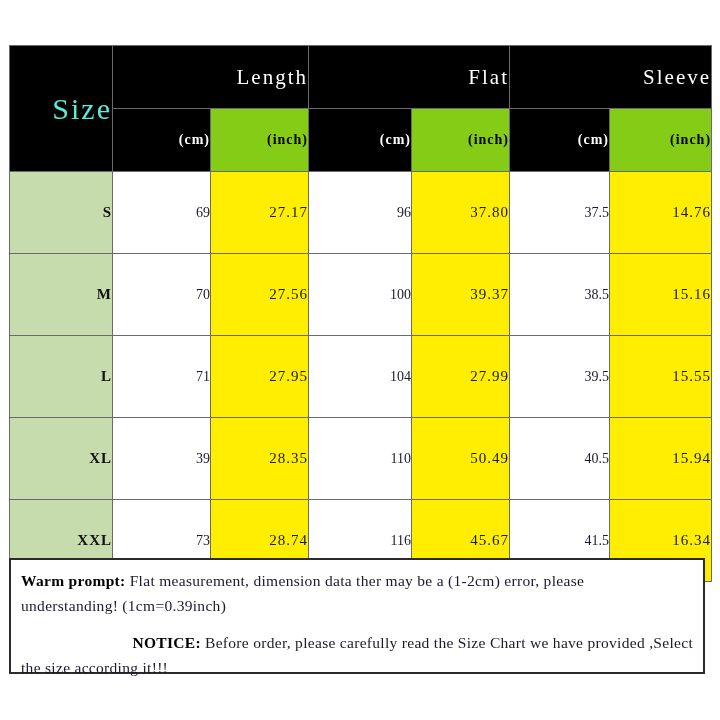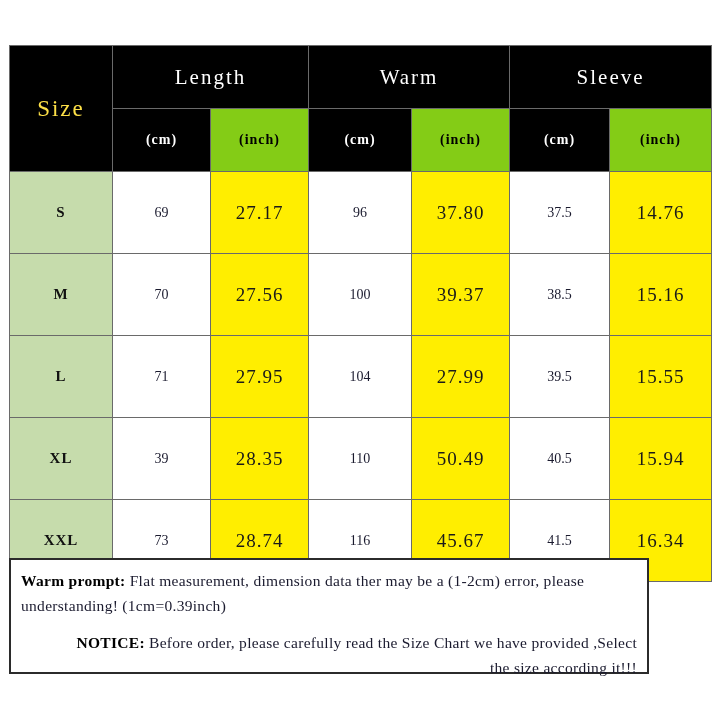--- a/index.html
+++ b/index.html
@@ -23,21 +23,21 @@
     width: 702px;
   }
   table.size-table {
     border-collapse: collapse;
     table-layout: fixed;
     width: 702px;
     border: 1px solid #9a9a9a;
   }
   table.size-table td {
     border: 1px solid #6a6a6a;
-    text-align: center;
+    text-align: right;
     vertical-align: middle;
     padding: 0;
   }
 
   
   col.c-size  { width: 103px; }
   col.c-cm    { width: 98px; }
   col.c-inch  { width: 98px; }
   col.c-cm2   { width: 103px; }
   col.c-inch2 { width: 98px; }
@@ -48,22 +48,22 @@
   td.hd-black {
     background: #000000;
     color: #ffffff;
   }
   td.hd-yellow {
     background: #84cc16;
     color: #000000;
   }
   td.size-head {
     background: #000000;
-    color: #fde047;
-    font-size: 23px;
+    color: #5eead4;
+    font-size: 30px;
     letter-spacing: 2px;
   }
   td.group-head {
     background: #000000;
     color: #ffffff;
     font-size: 21px;
     letter-spacing: 2px;
     height: 62px;
   }
   td.unit-head {
@@ -83,46 +83,46 @@
     letter-spacing: 1px;
   }
   td.cm-cell {
     background: #ffffff;
     color: #1a1a2e;
     font-size: 14px;
   }
   td.inch-cell {
     background: #ffee00;
     color: #1a1a1a;
-    font-size: 19px;
+    font-size: 15px;
     letter-spacing: 1px;
   }
 
   
   #note-box {
     position: absolute;
     left: 9px;
     top: 558px;
-    width: 640px;
+    width: 696px;
     height: 116px;
     box-sizing: border-box;
     border: 2px solid #2b2b2b;
     background: #ffffff;
     padding: 8px 10px 0 10px;
   }
   .note-line {
     font-size: 15.5px;
     line-height: 25px;
     color: #1a1a2e;
     letter-spacing: 0.3px;
   }
   .note-p1 { text-align: left; }
   .note-p1-2 { text-align: left; }
   .note-p2 { text-align: right; margin-top: 12px; }
-  .note-p2-2 { text-align: right; }
+  .note-p2-2 { text-align: left; }
   .note-label {
     font-weight: bold;
     color: #000000;
   }
 </style>
 </head>
 <body>
 
 <div id="size-table-wrap">
   <table class="size-table">
@@ -132,21 +132,21 @@
         <col class="c-inch">
         <col class="c-cm2">
         <col class="c-inch2">
         <col class="c-cm3">
         <col class="c-inch3">
     </colgroup>
     <tbody>
       <tr>
         <td class="size-head" rowspan="2">Size</td>
         <td class="group-head" colspan="2">Length</td>
-        <td class="group-head" colspan="2">Warm</td>
+        <td class="group-head" colspan="2">Flat</td>
         <td class="group-head" colspan="2">Sleeve</td>
       </tr>
       <tr>
         <td class="unit-head hd-black">(cm)</td>
         <td class="unit-head hd-yellow">(inch)</td>
         <td class="unit-head hd-black">(cm)</td>
         <td class="unit-head hd-yellow">(inch)</td>
         <td class="unit-head hd-black">(cm)</td>
         <td class="unit-head hd-yellow">(inch)</td>
       </tr>

